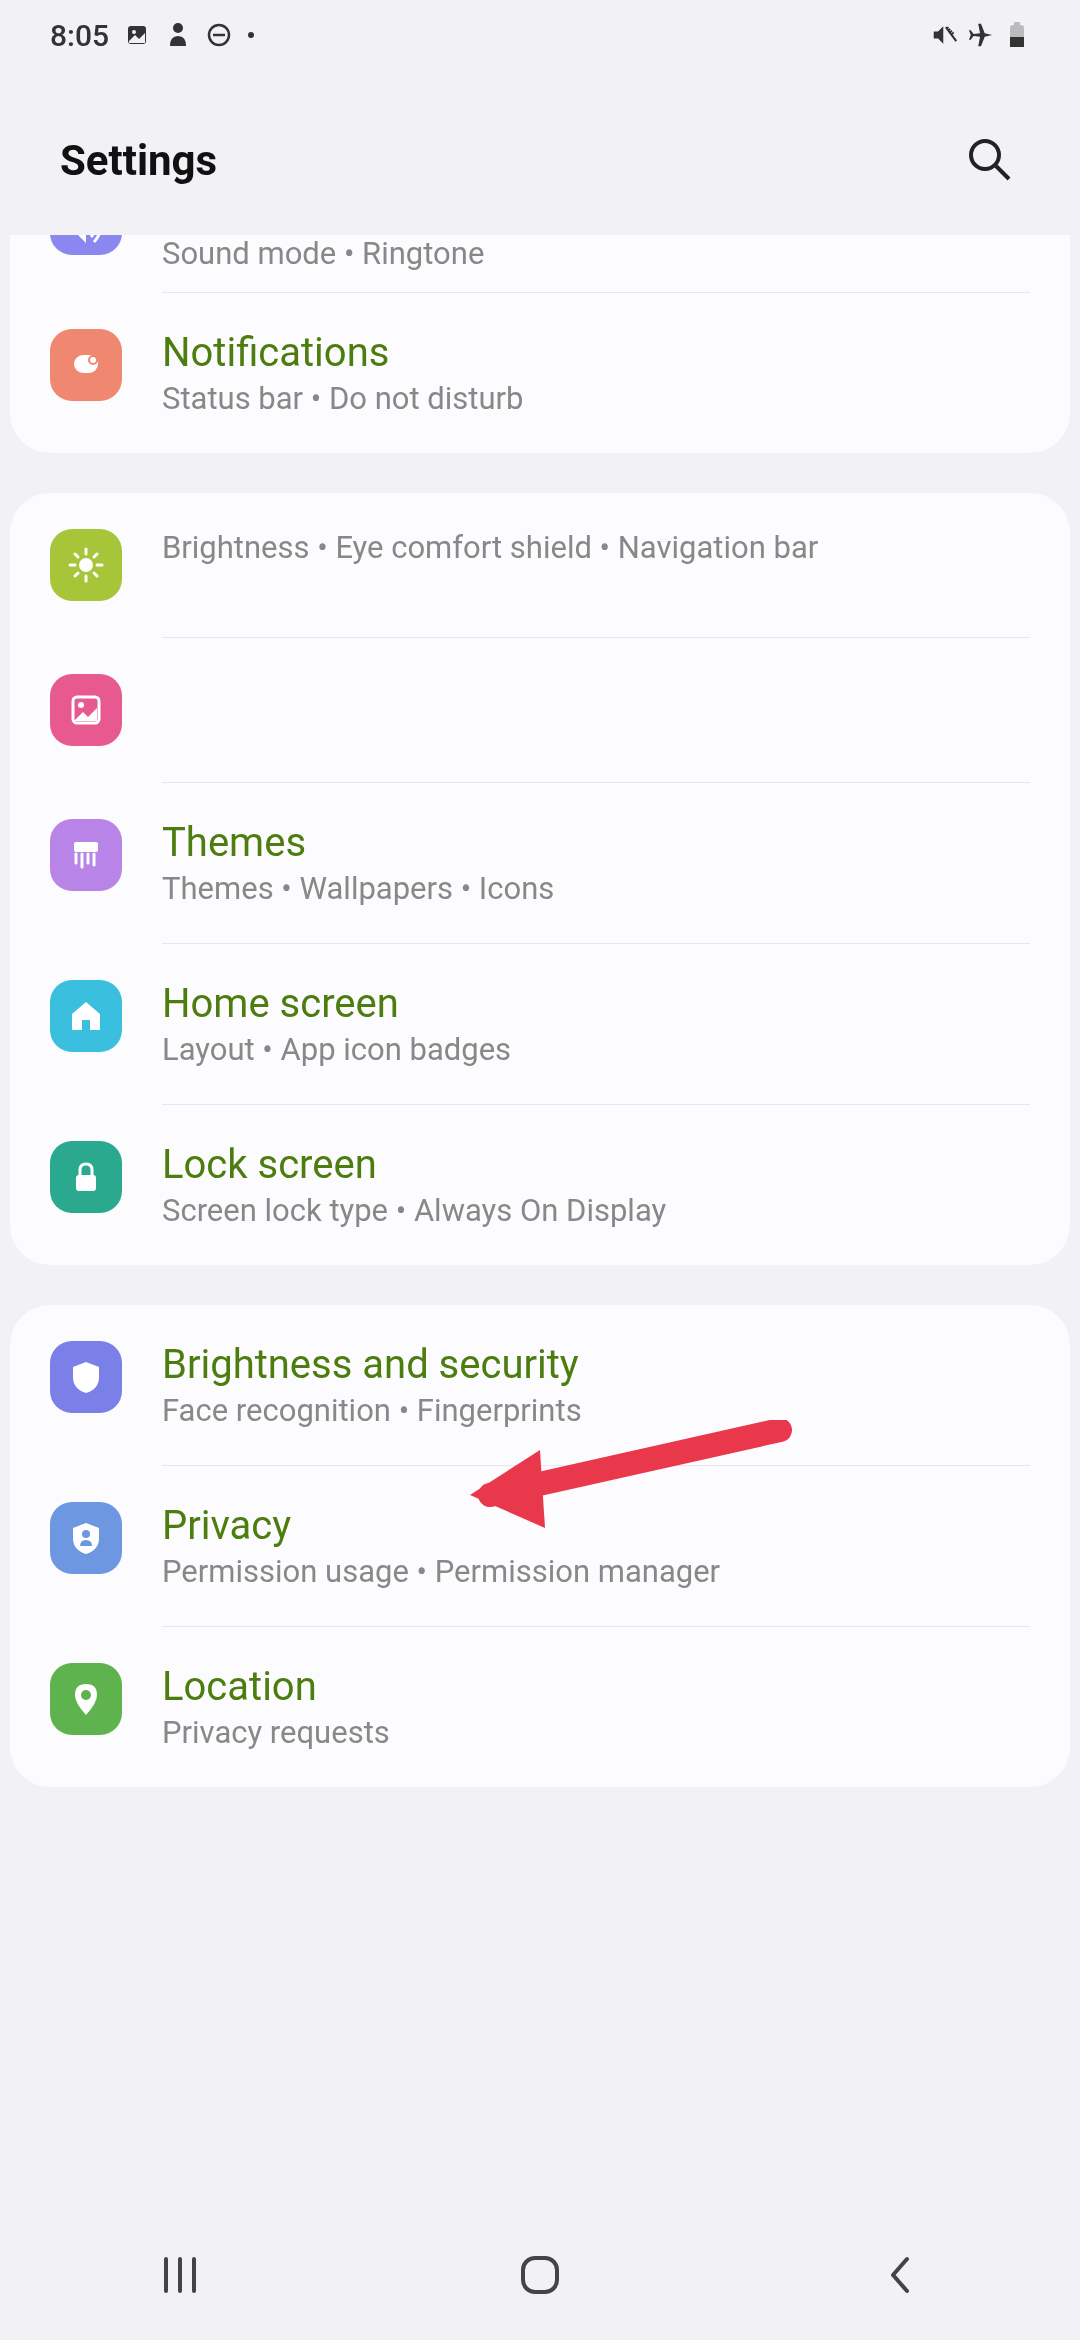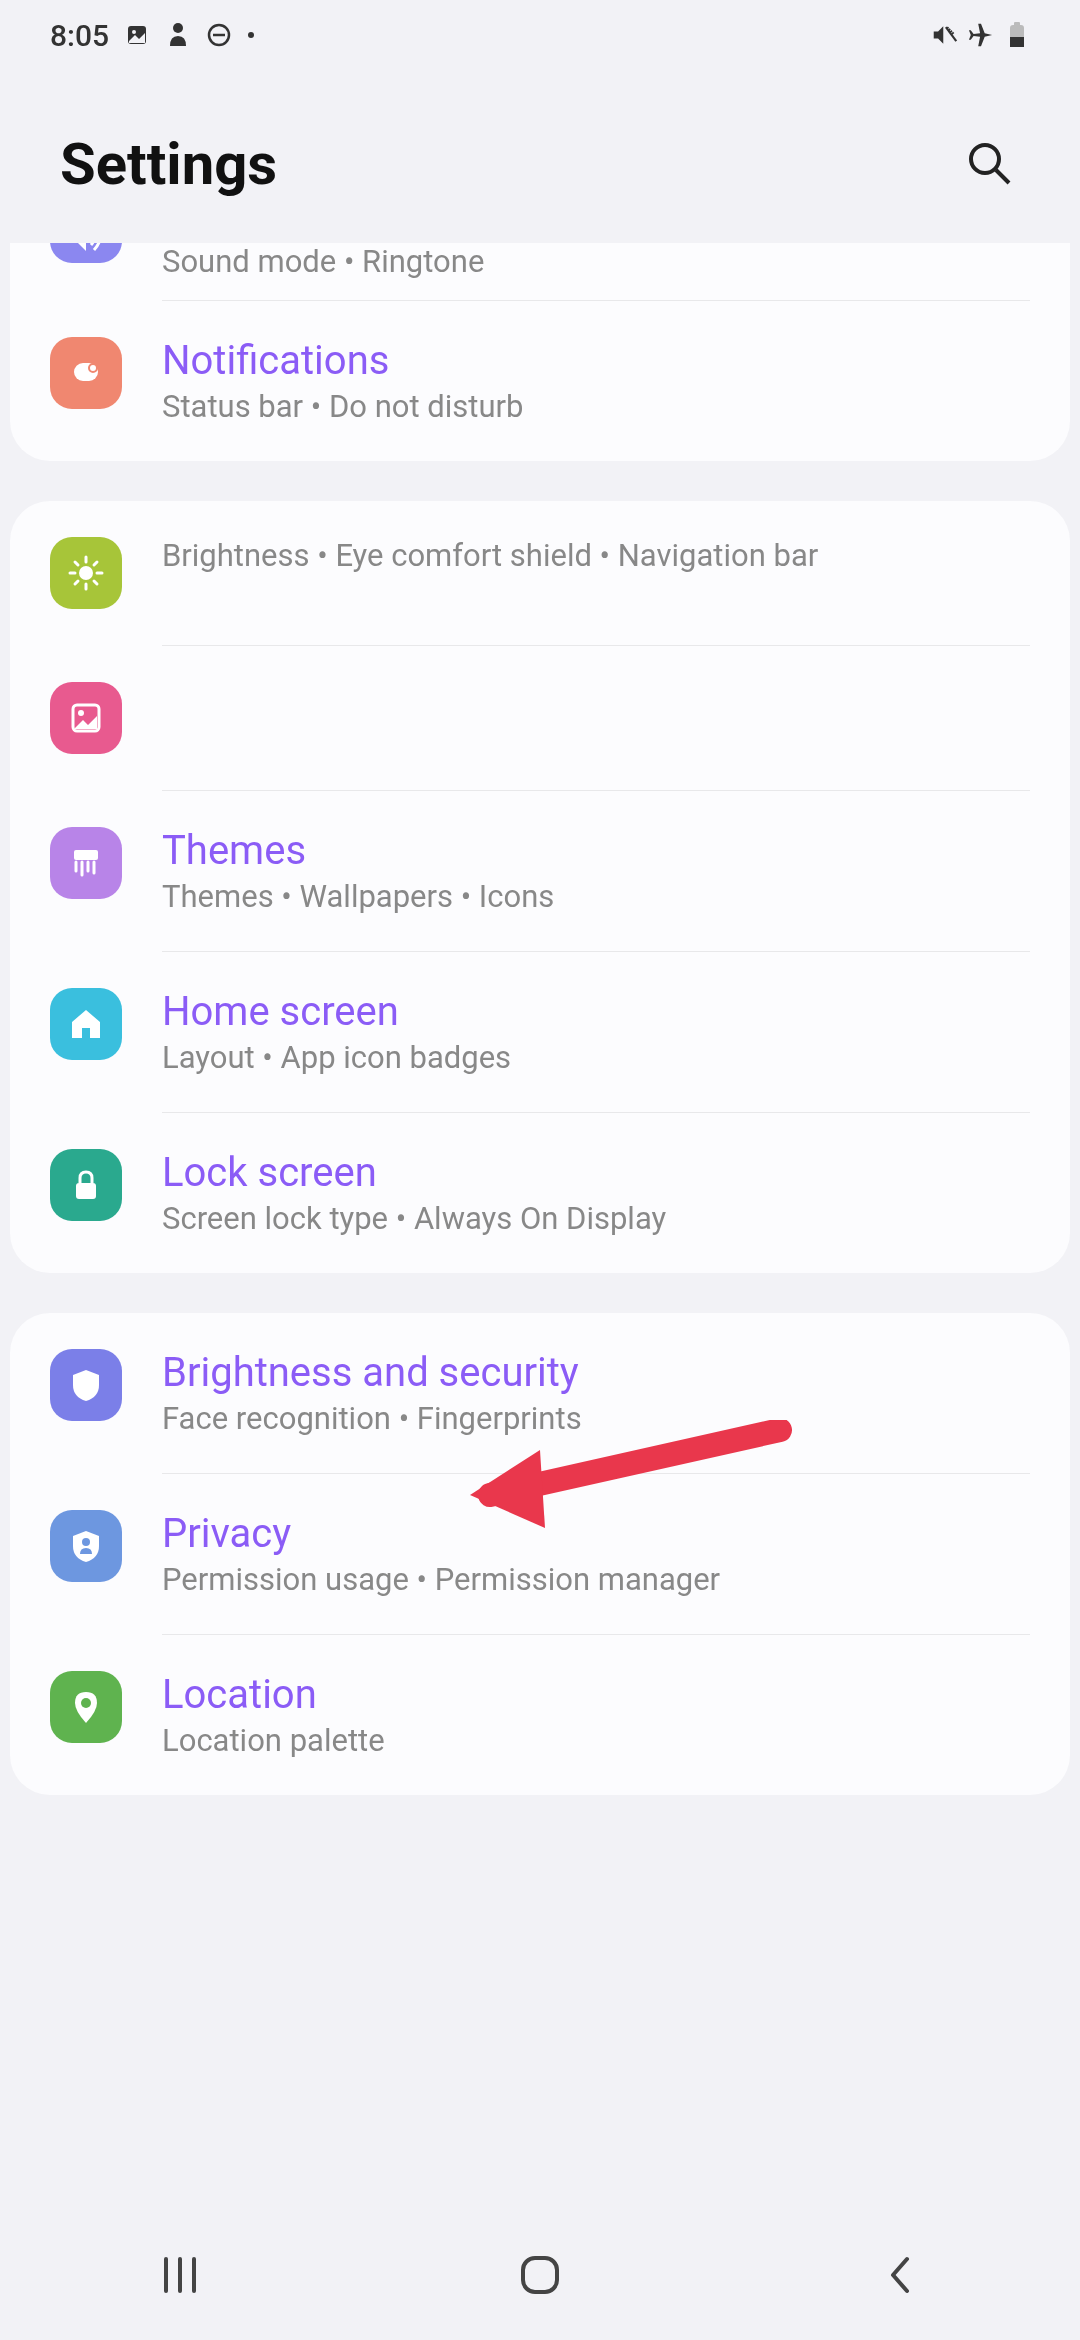--- a/index.html
+++ b/index.html
@@ -45,21 +45,21 @@
       align-items: center;
       justify-content: center;
     }
     .header {
       padding: 60px 60px 50px;
       display: flex;
       justify-content: space-between;
       align-items: center;
     }
     .header-title {
-      font-size: 58px;
+      font-size: 42px;
       font-weight: 700;
       color: #111;
     }
     .search-btn {
       width: 60px;
       height: 60px;
       display: flex;
       align-items: center;
       justify-content: center;
     }
@@ -86,21 +86,21 @@
       align-items: center;
       justify-content: center;
       flex-shrink: 0;
       margin-right: 40px;
     }
     .row-text {
       flex: 1;
     }
     .row-title {
       font-size: 40px;
-      color: #8b5cf6;
+      color: #4d7c0f;
       font-weight: 400;
       margin-bottom: 4px;
     }
     .row-subtitle {
       font-size: 31px;
       color: #888;
       font-weight: 400;
     }
     .divider {
       height: 1px;
@@ -340,21 +340,21 @@
       <div class="divider"></div>
       <div class="row">
         <div class="row-icon" style="background: rgb(95, 179, 79);">
           <svg width="40" height="40" viewBox="0 0 40 40" fill="white">
             <path d="M20 5 Q31 5 31 16 Q31 24 20 36 Q9 24 9 16 Q9 5 20 5 Z"></path>
             <circle cx="20" cy="16" r="5" fill="#5fb34f"></circle>
           </svg>
         </div>
         <div class="row-text">
           <div class="row-title">Location</div>
-          <div class="row-subtitle">Location palette</div>
+          <div class="row-subtitle">Privacy requests</div>
         </div>
       </div>
     </div>
   </div>
 
 <svg class="annotation-arrow" width="340" height="120" viewBox="0 0 340 120">
   <defs>
     <marker id="ahead" markerWidth="12" markerHeight="12" refX="2" refY="6" orient="auto">
       <path d="M0 0 L12 6 L0 12 Z" fill="#e9374c"></path>
     </marker>

